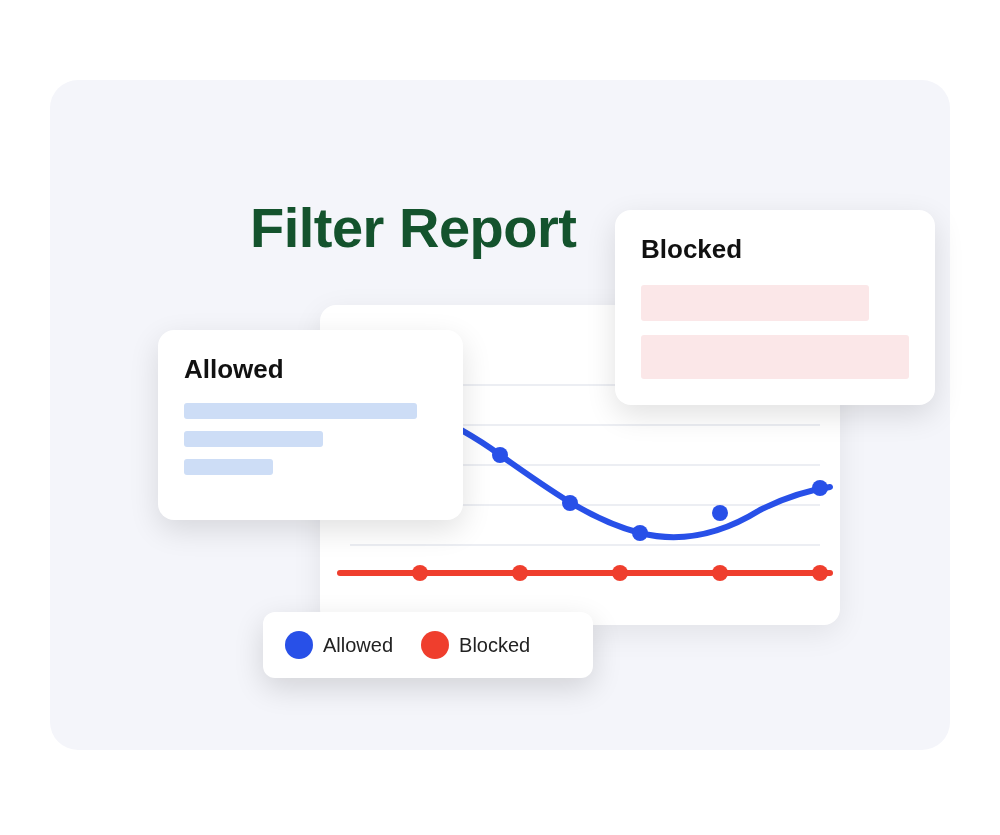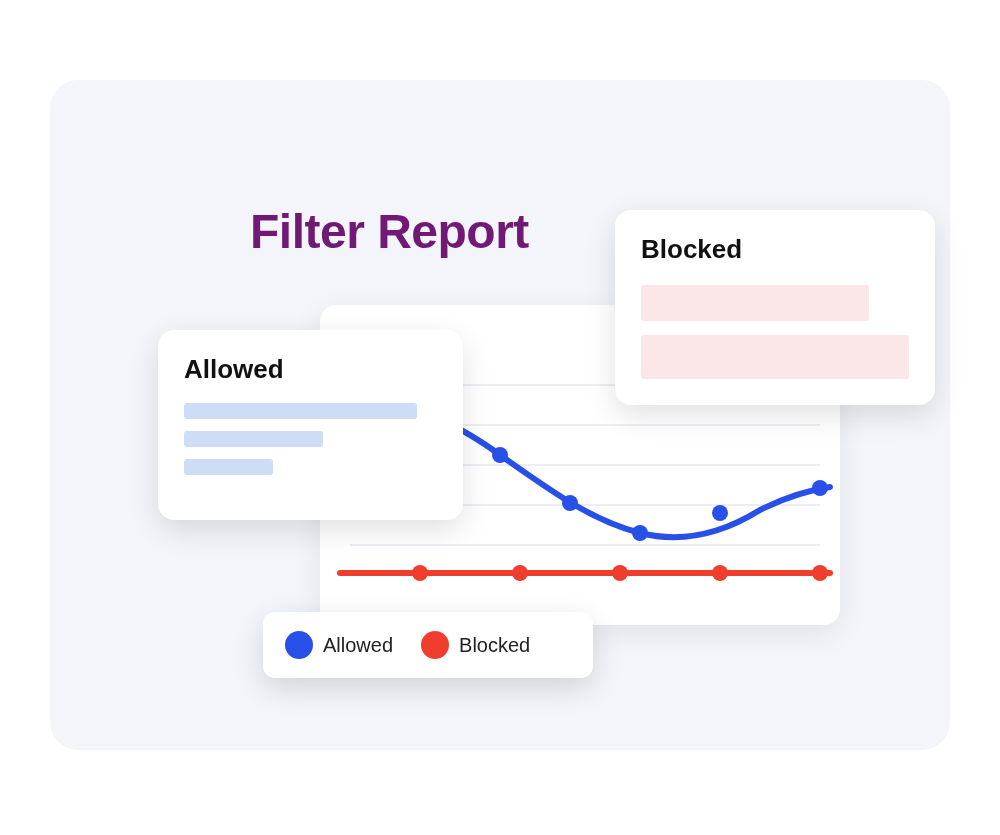--- a/index.html
+++ b/index.html
@@ -16,25 +16,24 @@
       top: 80px;
       width: 900px;
       height: 670px;
       background: #f4f5fa;
       border-radius: 28px;
     }
     .title {
       position: absolute;
       left: 200px;
       top: 115px;
-      font-size: 48px;
+      font-size: 56px;
       font-weight: 800;
-      color: #701a75;
+      color: #14532d;
       letter-spacing: -0.5px;
-      margin-top: 9px;
     }
     .chart-card {
       position: absolute;
       left: 270px;
       top: 225px;
       width: 520px;
       height: 320px;
       background: #ffffff;
       border-radius: 16px;
       box-shadow: 0 8px 30px rgba(0,0,0,0.08);

